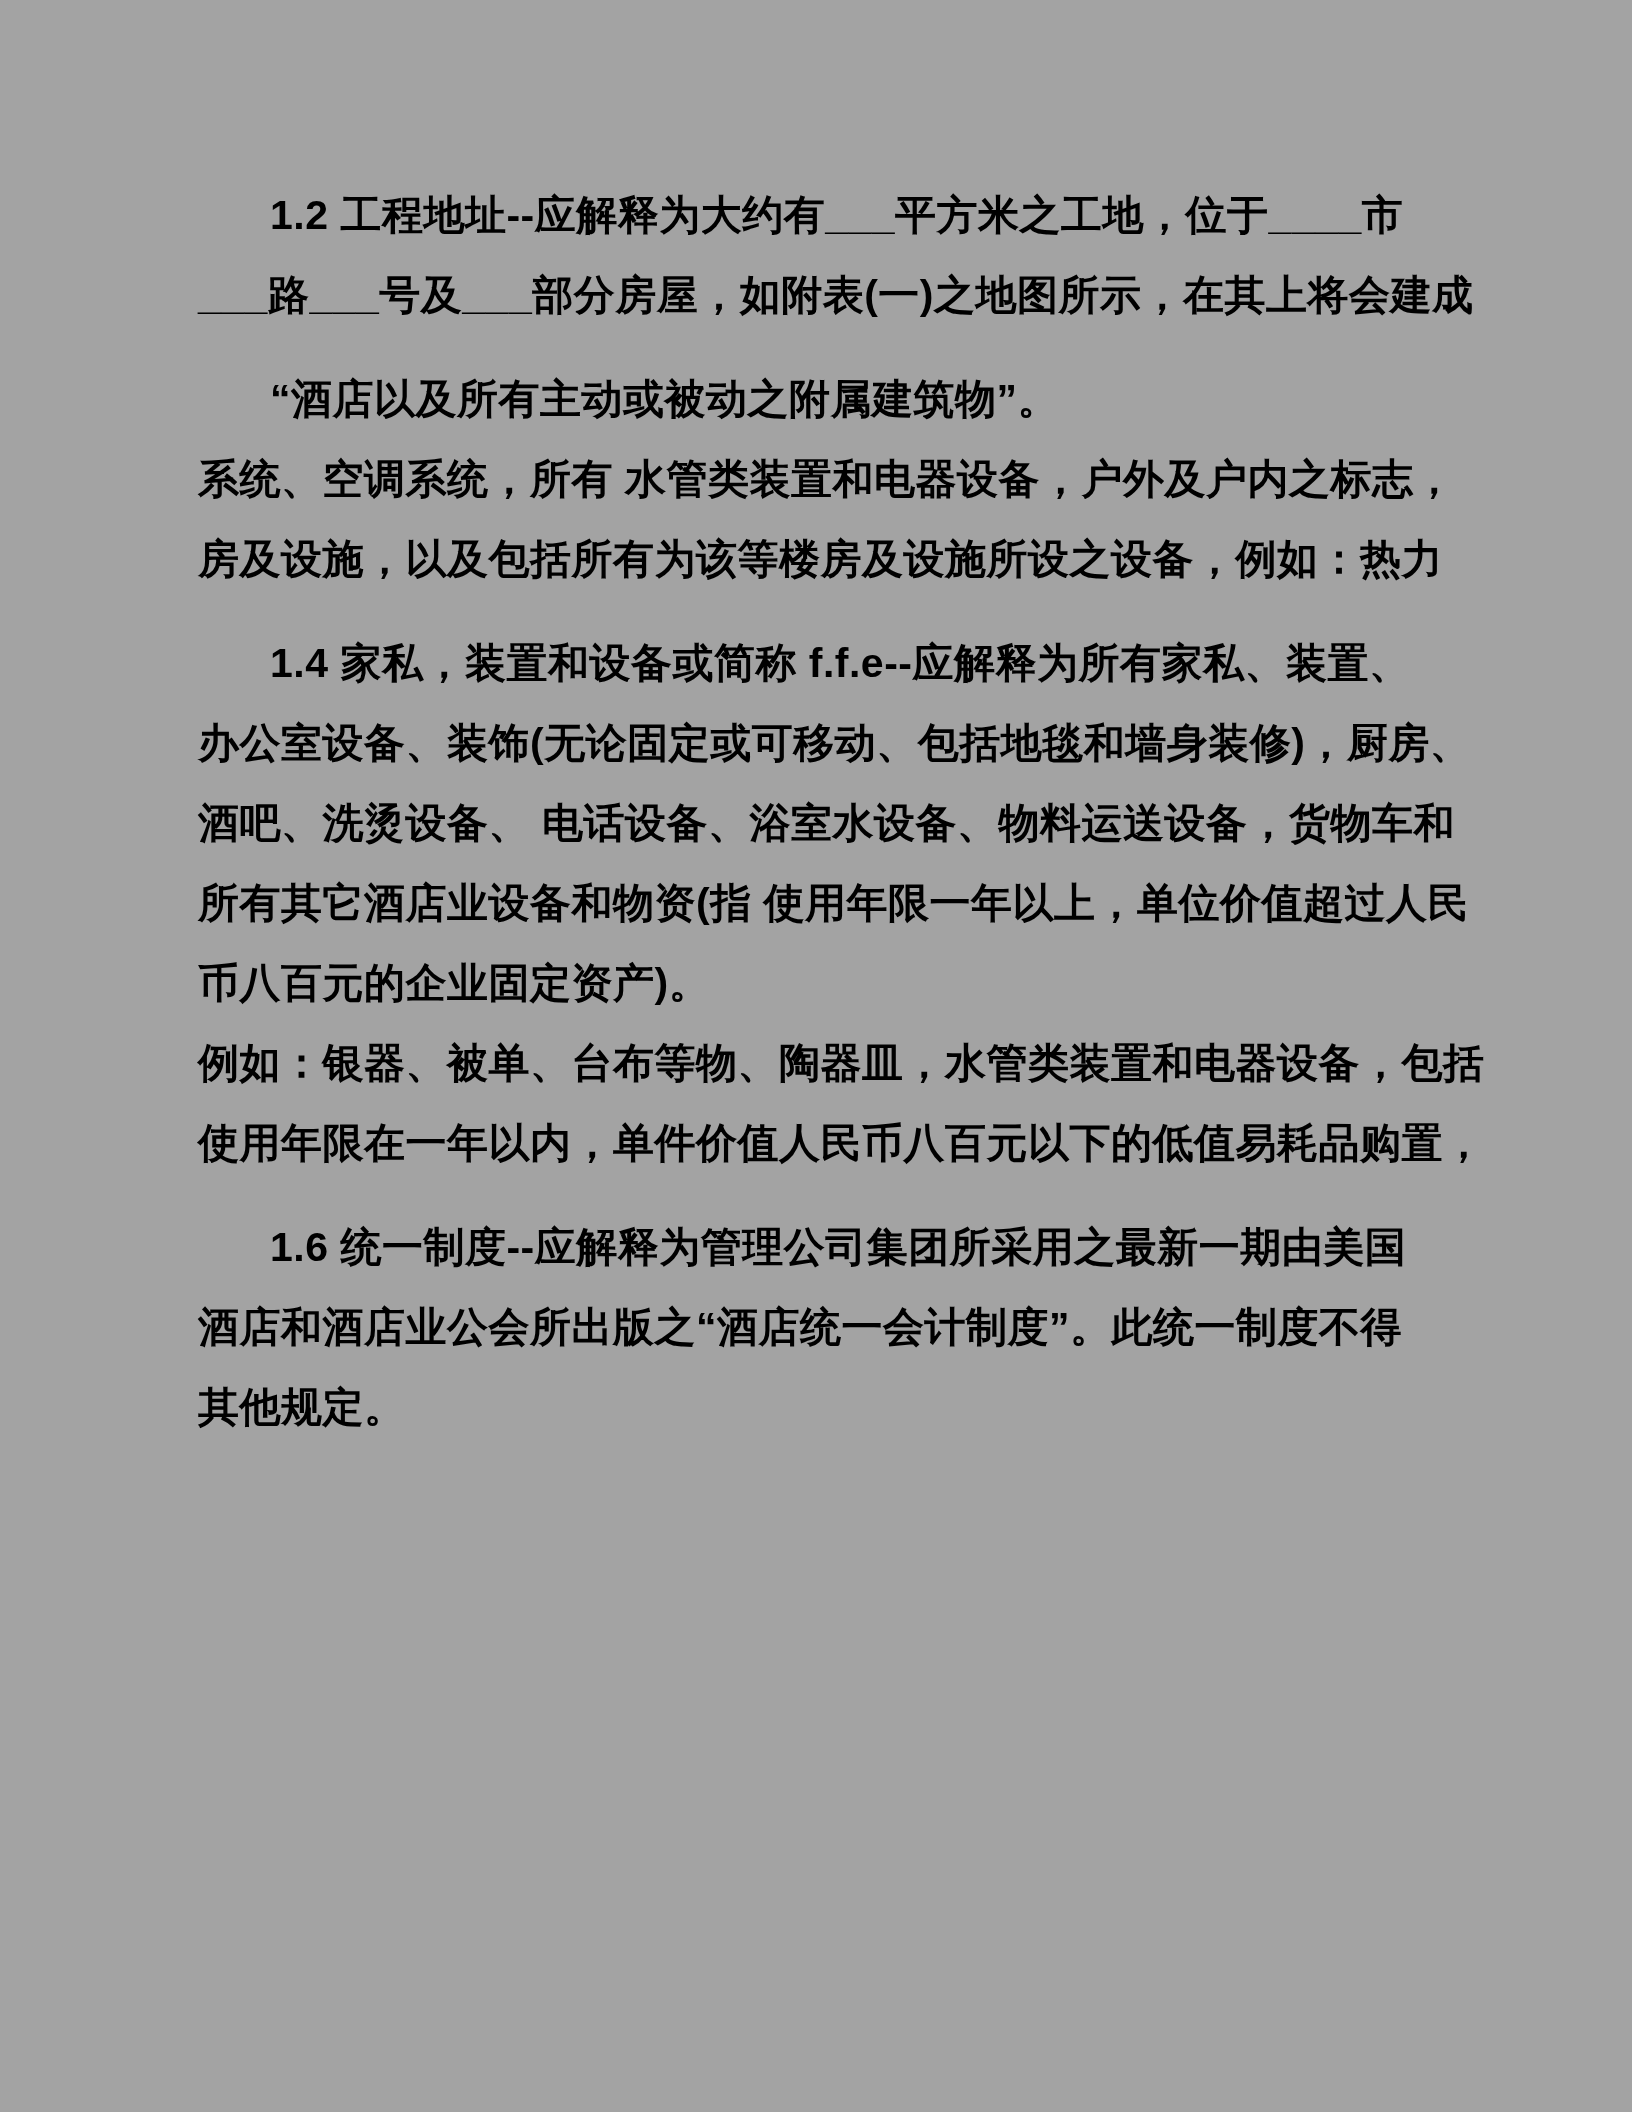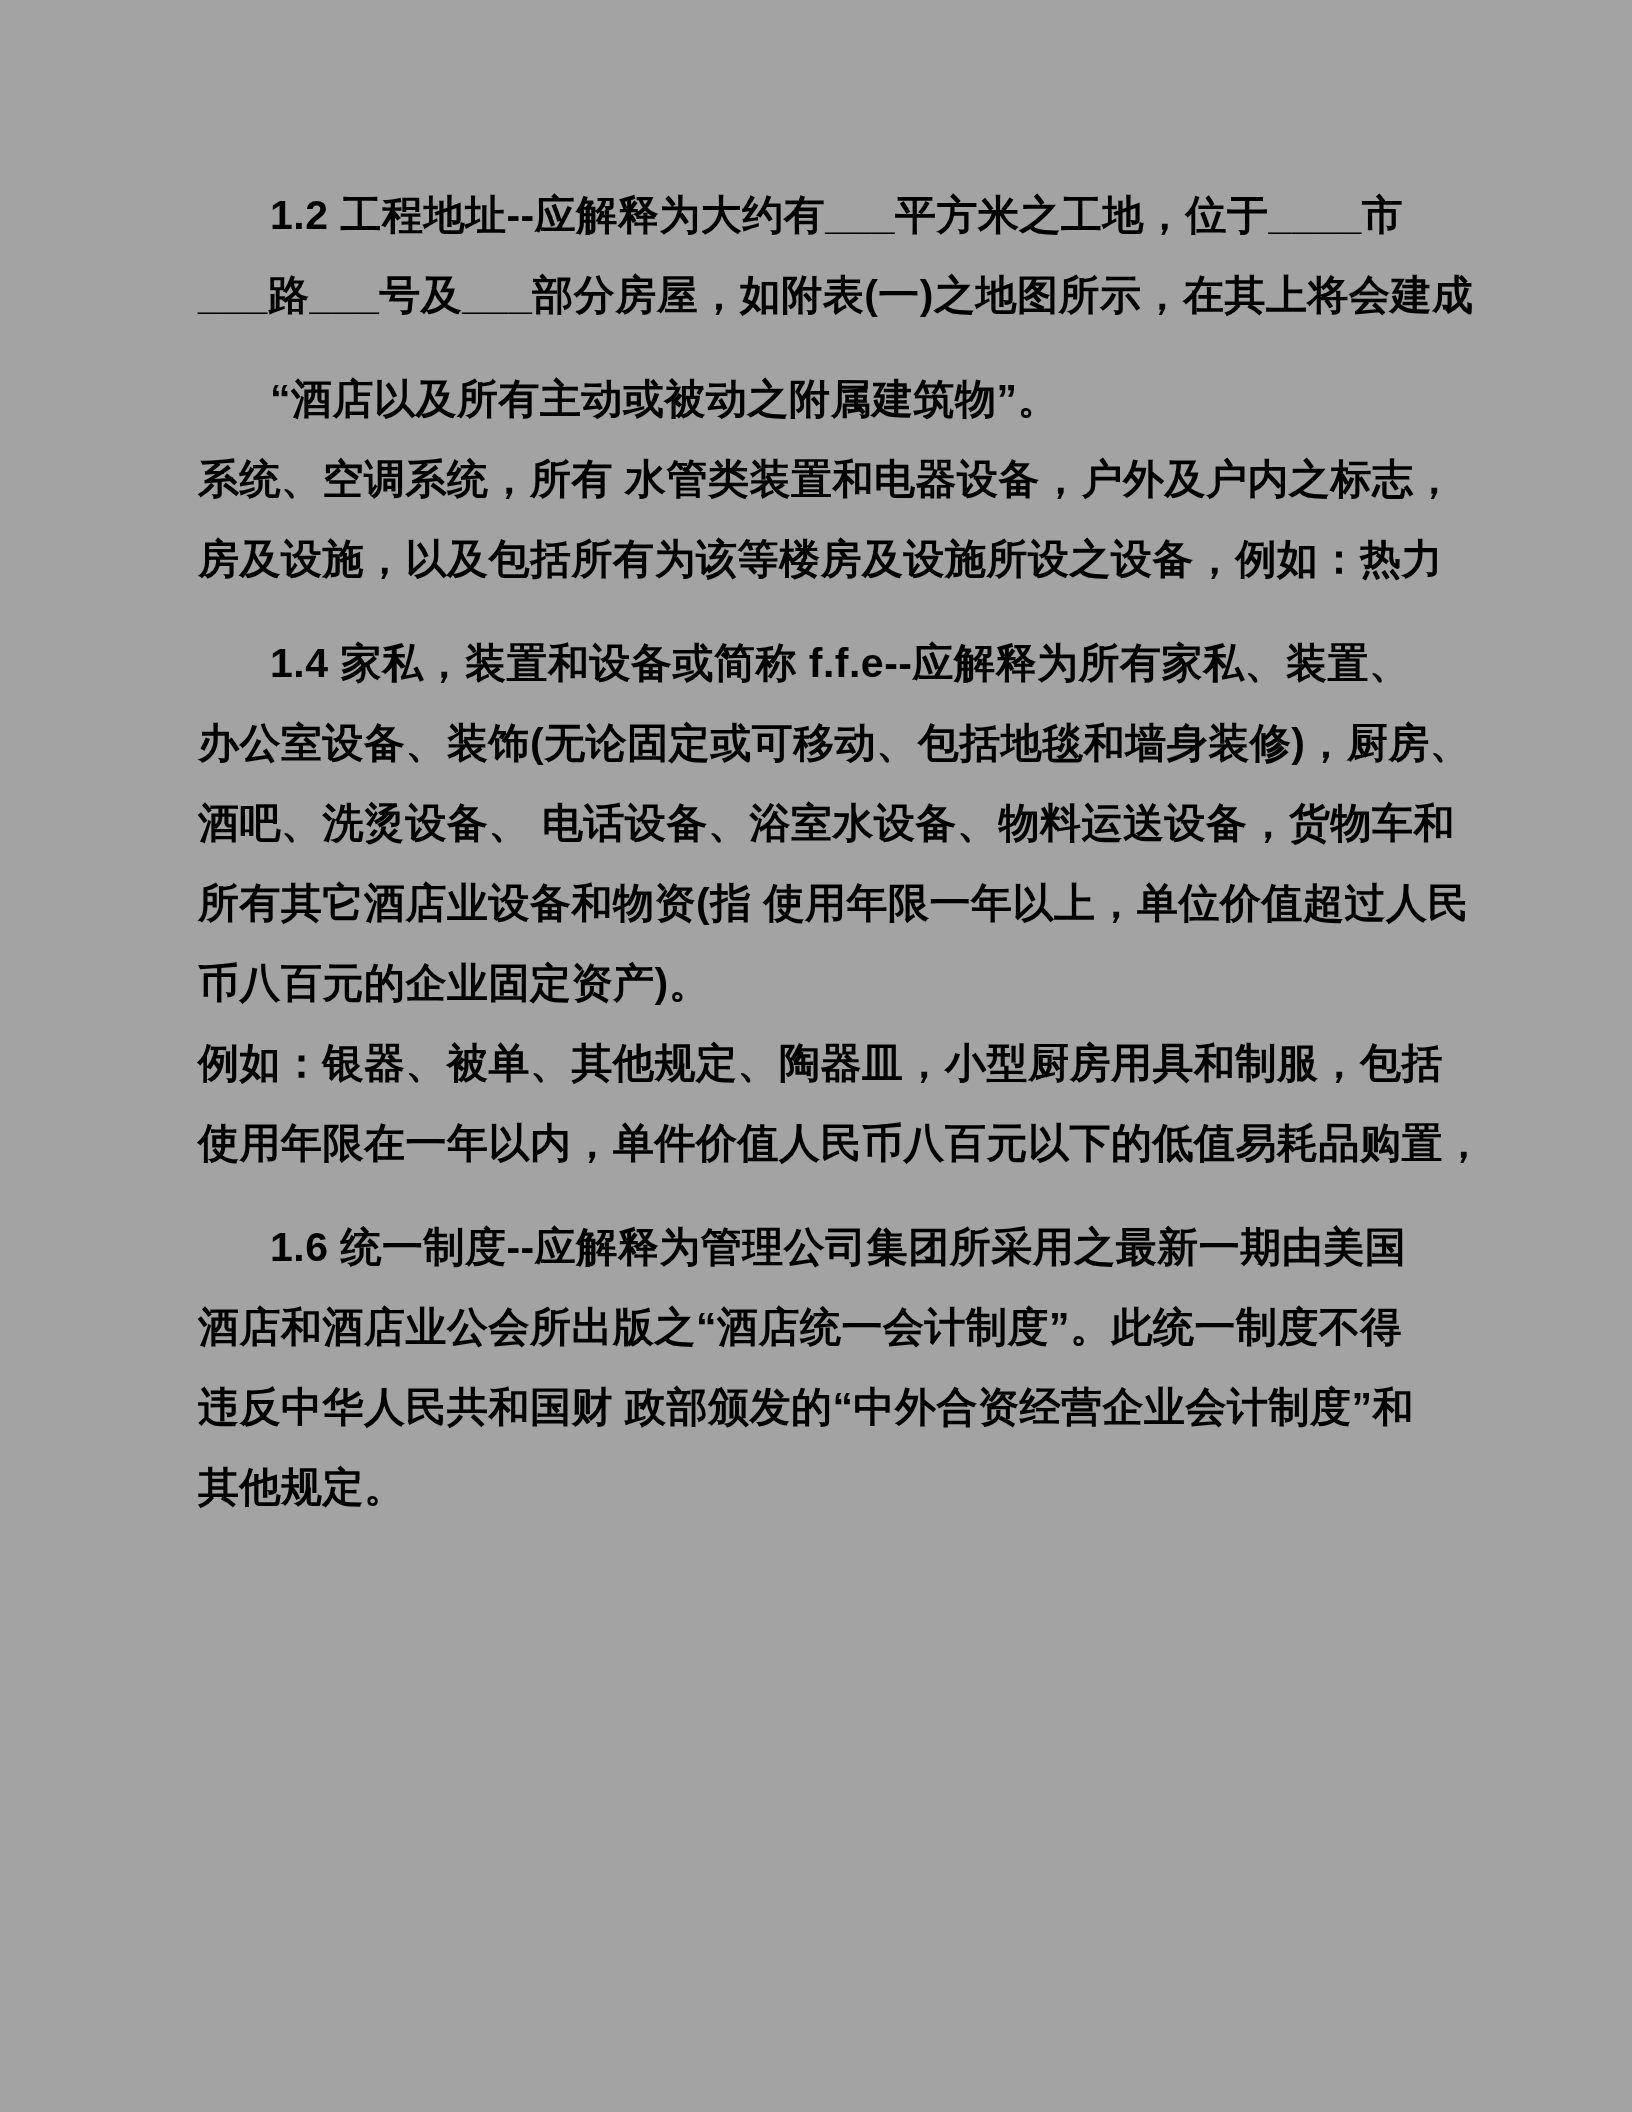--- a/index.html
+++ b/index.html
@@ -51,20 +51,19 @@
       <p class="line para-start first indent">1.2 工程地址--应解释为大约有___平方米之工地，位于____市</p>
       <p class="line">___路___号及___部分房屋，如附表(一)之地图所示，在其上将会建成</p>
       <p class="line para-start indent">“酒店以及所有主动或被动之附属建筑物”。</p>
       <p class="line">系统、空调系统，所有 水管类装置和电器设备，户外及户内之标志，</p>
       <p class="line">房及设施，以及包括所有为该等楼房及设施所设之设备，例如：热力</p>
       <p class="line para-start indent">1.4 家私，装置和设备或简称 f.f.e--应解释为所有家私、装置、</p>
       <p class="line">办公室设备、装饰(无论固定或可移动、包括地毯和墙身装修)，厨房、</p>
       <p class="line">酒吧、洗烫设备、 电话设备、浴室水设备、物料运送设备，货物车和</p>
       <p class="line">所有其它酒店业设备和物资(指 使用年限一年以上，单位价值超过人民</p>
       <p class="line">币八百元的企业固定资产)。</p>
-      <p class="line">例如：银器、被单、其他规定、陶器皿，小型厨房用具和制服，包括</p>
+      <p class="line">例如：银器、被单、台布等物、陶器皿，水管类装置和电器设备，包括</p>
       <p class="line">使用年限在一年以内，单件价值人民币八百元以下的低值易耗品购置，</p>
       <p class="line para-start indent">1.6 统一制度--应解释为管理公司集团所采用之最新一期由美国</p>
       <p class="line">酒店和酒店业公会所出版之“酒店统一会计制度”。此统一制度不得</p>
-      <p class="line">违反中华人民共和国财 政部颁发的“中外合资经营企业会计制度”和</p>
       <p class="line">其他规定。</p>
     </div>
 </div>
 
 </body></html>

